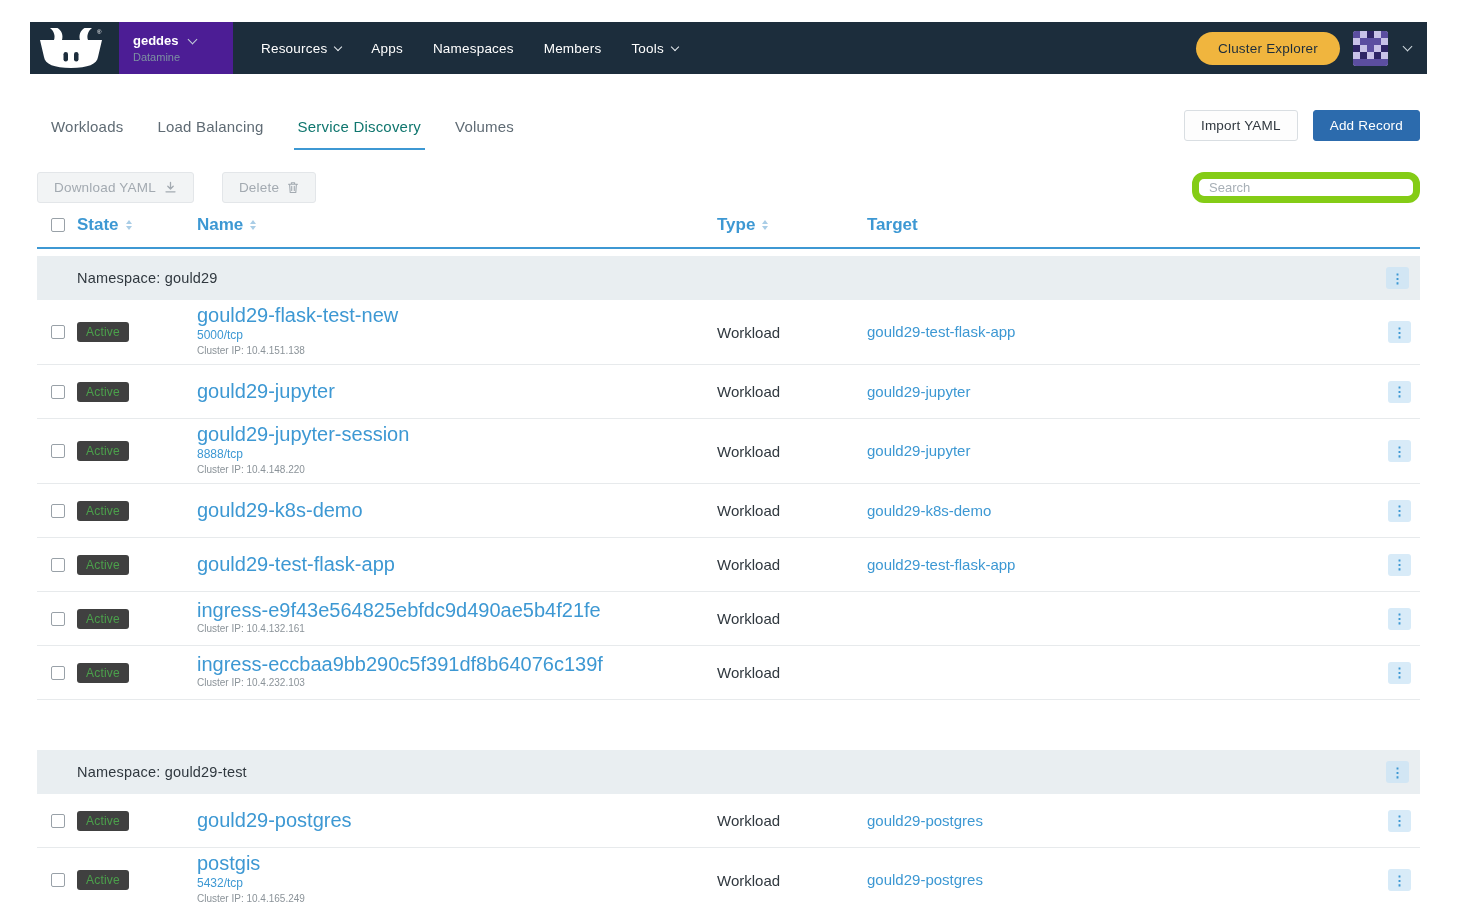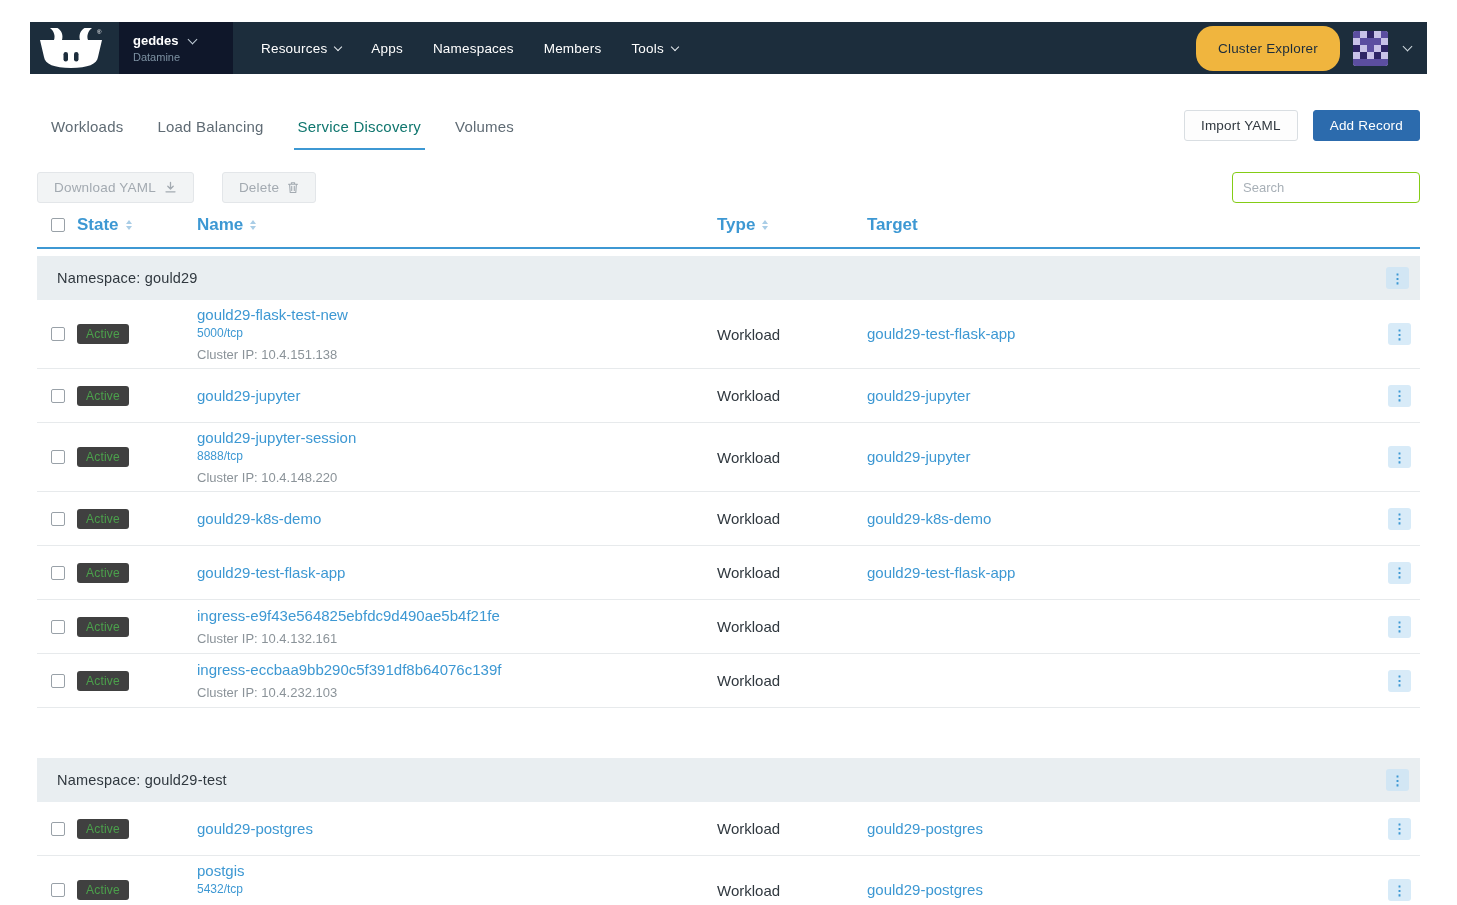--- a/index.html
+++ b/index.html
@@ -18,21 +18,21 @@
     margin: 22px 30px 0;
     height: 52px;
     background: #1c2d3c;
     display: flex;
     justify-content: space-between;
     align-items: stretch;
   }
   .nav-left { display: flex; align-items: stretch; }
   .logo-wrap { display: flex; align-items: center; padding: 0 16px 0 9px; cursor: pointer; }
   .cluster-switcher {
-    background: #0f172a;
+    background: #4c1d95;
     display: flex; flex-direction: column; justify-content: center;
     padding: 4px 14px; min-width: 114px; cursor: pointer;
   }
   .cs-top { color: #fff; font-size: 13px; font-weight: 700; display: flex; align-items: center; gap: 10px; }
   .cs-sub { color: #7d91a2; font-size: 11px; margin-top: 3px; }
   .chev {
     width: 7px; height: 7px;
     border-right: 1.6px solid currentColor;
     border-bottom: 1.6px solid currentColor;
     transform: rotate(45deg);
@@ -40,21 +40,21 @@
     margin-top: -3px;
   }
   .cs-top .chev { color: #c2ced8; }
   .nav-items { display: flex; align-items: center; gap: 30px; margin-left: 28px; }
   .nav-item { color: #fff; font-size: 13.5px; display: inline-flex; align-items: center; gap: 8px; letter-spacing: .2px; }
   .nav-item .chev { width: 6px; height: 6px; color: #e8edf1; }
   .nav-right { display: flex; align-items: center; gap: 13px; padding-right: 13px; }
   .explorer-btn {
     background: #f0b53e; color: #1c2d3c;
     border: none; border-radius: 17px;
-    height: 45px; padding: 0 22px;
+    height: 33px; padding: 0 22px;
     font-size: 13.5px; cursor: pointer; letter-spacing: .2px;
   }
   .avatar { width: 35px; height: 35px; border-radius: 3px; overflow: hidden; cursor: pointer; line-height: 0; }
   .user-chev { color: #cfd8de; cursor: pointer; display: inline-flex; padding: 3px; }
 
   
   .main { margin: 0 37px; }
 
   .tabs-row { display: flex; justify-content: space-between; align-items: flex-end; margin-top: 36px; }
   .tabs { display: flex; gap: 26px; padding-left: 10px; }
@@ -69,22 +69,22 @@
     padding: 0 16px; cursor: pointer; letter-spacing: .2px;
     display: inline-flex; align-items: center; gap: 8px;
   }
   .btn-secondary { background: #fdfdfd; border: 1px solid #d9dee2; color: #30383f; }
   .btn-primary { background: #2c6bad; border: 1px solid #2c6bad; color: #fff; }
   .btn-disabled { background: #f2f4f5; border: 1px solid #e3e6e9; color: #a3aab1; cursor: default; }
 
   .toolbar { display: flex; justify-content: space-between; align-items: center; margin-top: 22px; }
   .toolbar-left { display: flex; gap: 28px; }
   .search {
-    width: 188px; height: 31px;
-    border: 1px solid #84cc16; border-radius: 4px;
+    width: 228px; height: 31px;
+    border: 7px solid #84cc16; border-radius: 12px;
     padding: 0 10px; font-size: 13px; color: #30383f; font-family: inherit;
     outline: none;
   }
   .search::placeholder { color: #a8b0b7; }
 
   
   .grid-cols {
     display: grid;
     grid-template-columns: 40px 120px 520px 150px 1fr 44px;
     align-items: center;
@@ -103,39 +103,39 @@
   .sort b.up { border-bottom: 4px solid #a9cde6; }
   .sort b.down { border-top: 4px solid #a9cde6; }
 
   .group { margin-top: 7px; }
   .group + .group { margin-top: 50px; }
   .group-header {
     background: #e9eef1; height: 44px;
     display: flex; align-items: center; justify-content: space-between;
     padding: 0 11px 0 20px;
   }
-  .group-title { font-size: 14.5px; color: #30383f; letter-spacing: .2px; }
+  .group-title { font-size: 14.5px; color: #30383f; letter-spacing: .2px; margin-left: 20px; }
   .dots-btn {
     width: 23px; height: 22px;
     border: none; border-radius: 3px;
     background: #d8ebf8; color: #3d98d3;
     font-size: 13px; font-weight: 700; line-height: 1;
     cursor: pointer; display: inline-flex; align-items: center; justify-content: center;
   }
   .group-header .dots-btn { background: #d2e6f4; }
 
   .row { border-bottom: 1px solid #e7eaec; min-height: 54px; padding: 6px 0; }
   .badge {
     background: #404040; color: #4ba04b;
     font-size: 12px; padding: 3px 9px; border-radius: 3px;
     display: inline-block; letter-spacing: .2px;
   }
-  .name-link { color: #3d98d3; font-size: 15px; line-height: 18px; display: inline-block; }
+  .name-link { color: #3d98d3; font-size: 20px; line-height: 18px; display: inline-block; }
   .port { color: #3d98d3; font-size: 12px; line-height: 15px; margin-top: 2px; }
-  .cluster-ip { color: #8b9399; font-size: 13px; line-height: 14px; margin-top: 7px; }
+  .cluster-ip { color: #8b9399; font-size: 10px; line-height: 14px; margin-top: 1px; }
   .type-cell { font-size: 15px; color: #30383f; }
   .target-cell a { color: #3d98d3; font-size: 15px; }
   .menu-cell { display: flex; justify-content: flex-end; padding-right: 9px; }
 </style>
 </head>
 <body>
 
 <header class="navbar">
   <div class="nav-left">
     <div class="logo-wrap">

